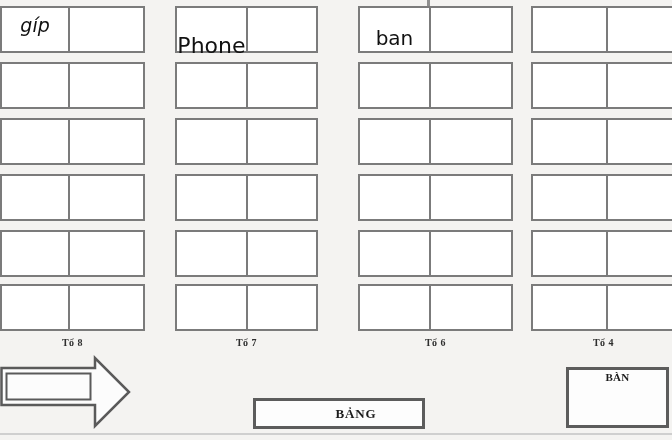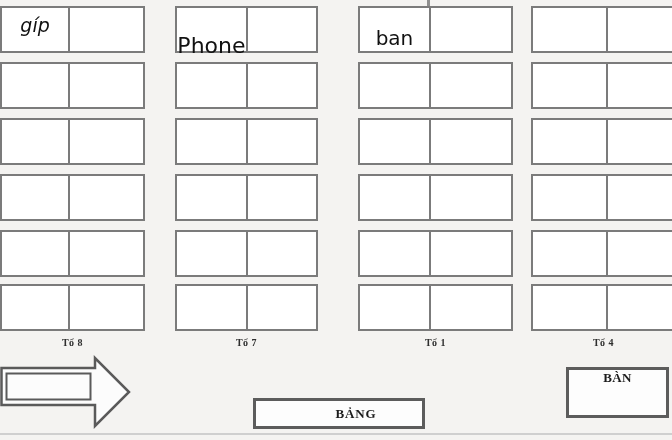--- a/index.html
+++ b/index.html
@@ -37,24 +37,24 @@
   .entrance{position:absolute;left:0;top:351px;width:132px;height:80px;}
   .board-box{
     position:absolute;left:253px;top:398px;width:172px;height:31px;box-sizing:border-box;
     border:3px solid var(--box-border,#5c5c5c);background:#fdfdfd;
     display:flex;align-items:center;justify-content:center;
     font-family:"Liberation Serif",serif;font-weight:bold;font-size:13px;color:#1c1c1c;
     letter-spacing:.8px;
     padding-left:34px;
   }
   .teacher-box{
-    position:absolute;left:566px;top:367px;width:103px;height:51px;box-sizing:border-box;
+    position:absolute;left:566px;top:367px;width:103px;height:61px;box-sizing:border-box;
     border:3px solid var(--box-border,#5c5c5c);background:#fdfdfd;
     display:flex;flex-direction:column;align-items:center;justify-content:flex-start;
-    font-family:"Liberation Serif",serif;font-weight:bold;font-size:13px;color:#1c1c1c;
+    font-family:"Liberation Serif",serif;font-weight:bold;font-size:11px;color:#1c1c1c;
     line-height:1.3;letter-spacing:.3px;text-align:center;
   }
   .wall-line{position:absolute;left:0;top:433px;width:672px;height:2px;background:var(--line,#cfcfcf);}
   .crop-artifact{position:absolute;left:427px;top:0;width:3px;height:6px;background:#8f8f8f;}
 </style>
 </head>
 <body>
 
 <div class="room" style="--bg: #f4f3f1; --desk-border: #7b7b7b; --box-border: #5c5c5c; --line: #cfcfcf;">
 
@@ -134,21 +134,21 @@
           <div class="cell cell-1"></div>
         </div>
         <div class="desk" style="top: 230px;">
           <div class="cell cell-0"></div>
           <div class="cell cell-1"></div>
         </div>
         <div class="desk" style="top: 284px;">
           <div class="cell cell-0"></div>
           <div class="cell cell-1"></div>
         </div>
-        <div class="group-label">Tổ 1</div>
+        <div class="group-label">Tổ 6</div>
       </div>
       <div class="col col-3">
         <div class="desk" style="top: 6px;">
           <div class="cell cell-0"></div>
           <div class="cell cell-1"></div>
         </div>
         <div class="desk" style="top: 62px;">
           <div class="cell cell-0"></div>
           <div class="cell cell-1"></div>
         </div>

